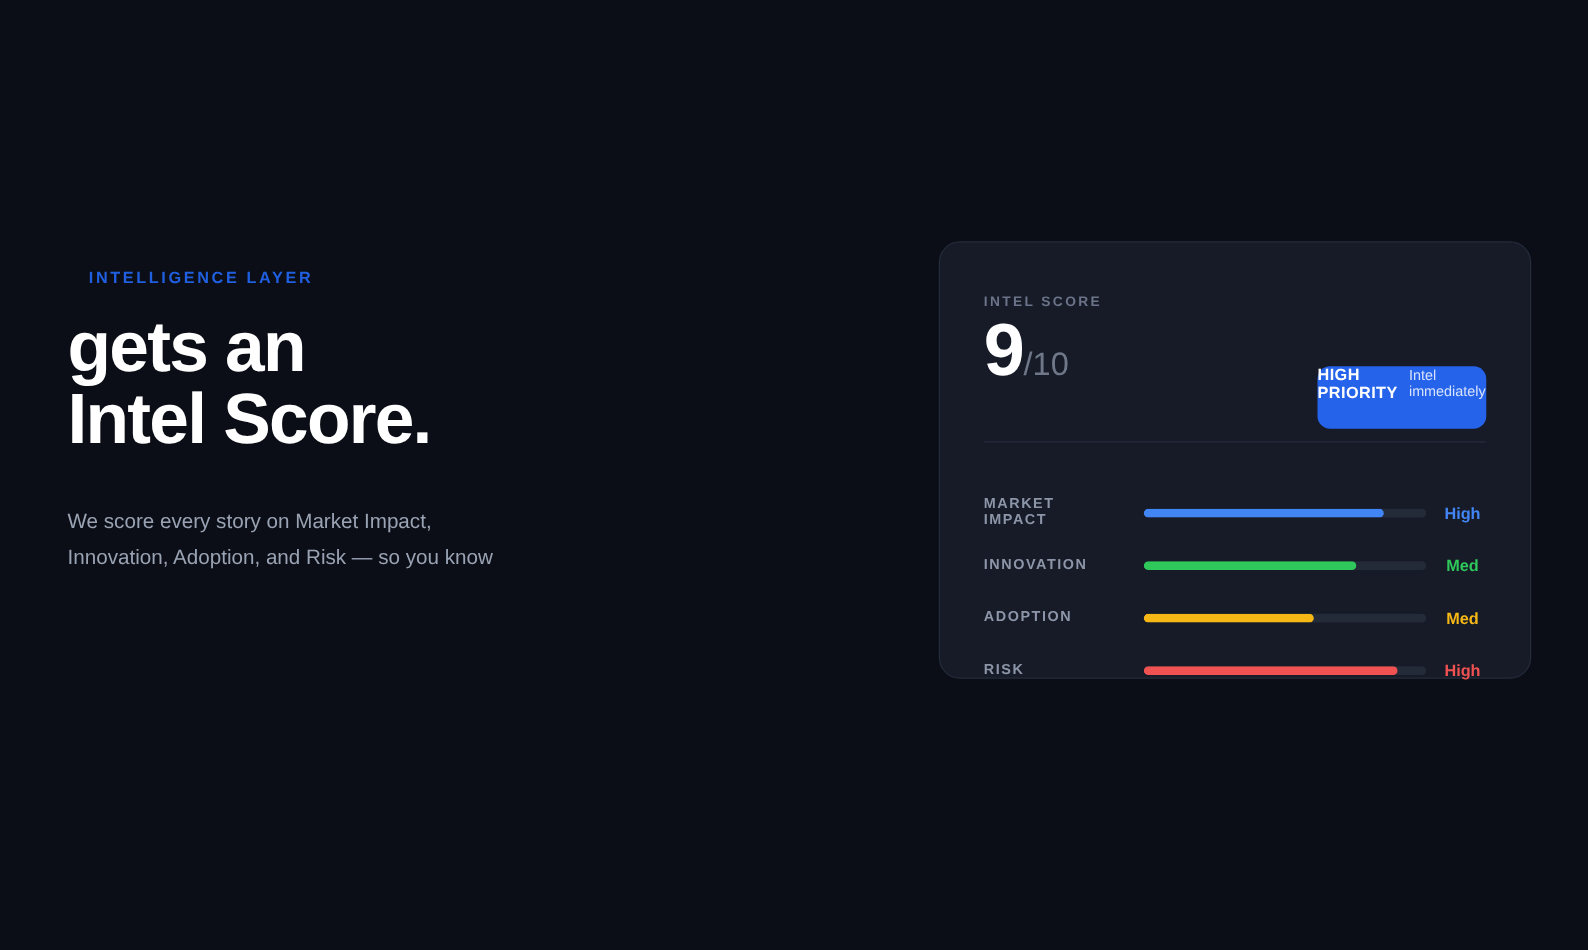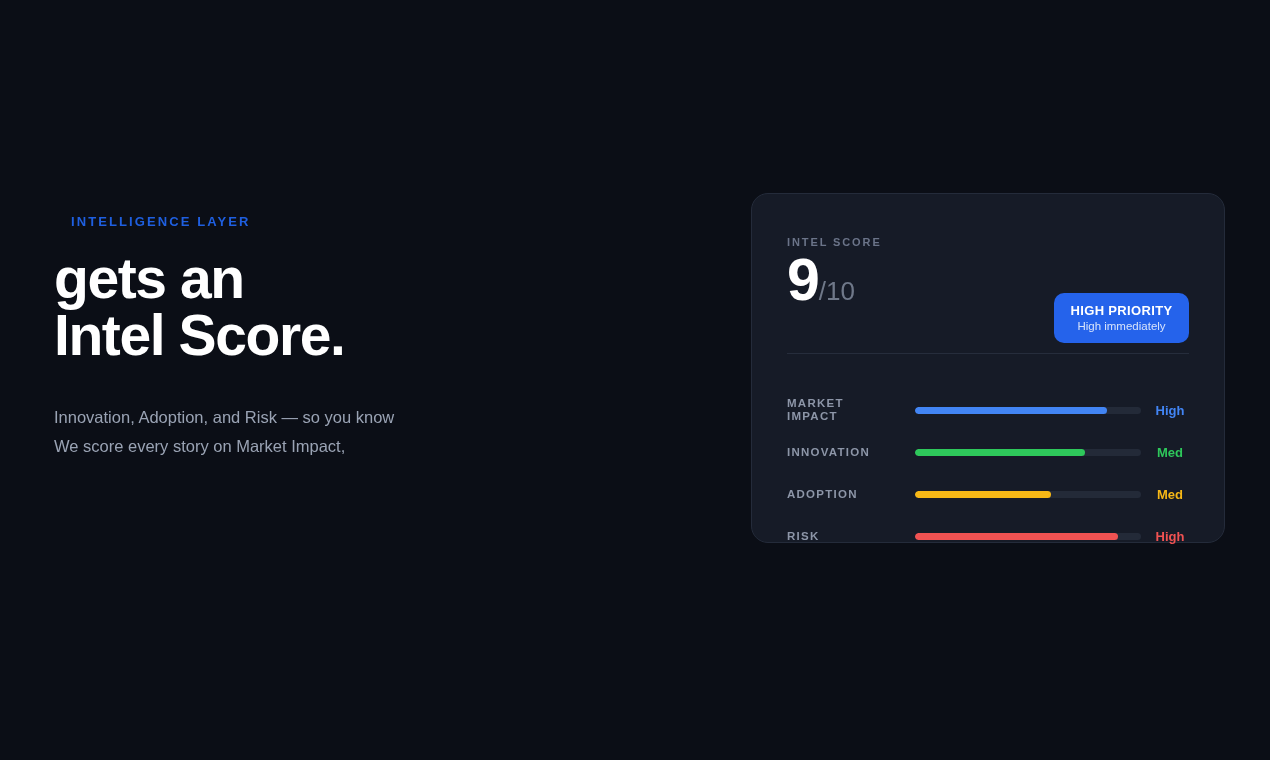--- a/index.html
+++ b/index.html
@@ -110,22 +110,21 @@
 
   .priority-badge {
     position: absolute;
     right: 0;
     top: 57px;
     width: 135px;
     height: 50px;
     background: #2563eb;
     border-radius: 10px;
     display: flex;
-    flex-direction: column;
-    align-items: center;
+    flex-direction: row;
     justify-content: center;
     cursor: pointer;
   }
   .badge-title {
     font-size: 13px;
     font-weight: bold;
     color: #ffffff;
     letter-spacing: 0.35px;
     line-height: 1.1;
   }
@@ -192,39 +191,39 @@
 
   <div class="left-col">
     <div class="eyebrow">INTELLIGENCE LAYER</div>
 
     <h1 class="headline">
       <span class="hl-line">gets an</span>
       <span class="hl-line">Intel Score.</span>
     </h1>
 
     <p class="subcopy">
+      <span class="sc-line">We score every story on Market Impact,</span>
       <span class="sc-line">Innovation, Adoption, and Risk — so you know</span>
-      <span class="sc-line">We score every story on Market Impact,</span>
     </p>
   </div>
 
   <div class="card">
 
     <div class="card-head">
       <div class="score-block">
         <div class="intel-label">INTEL SCORE</div>
         <div class="score-row">
           <span class="score-value">9</span>
           <span class="score-max">/10</span>
         </div>
       </div>
 
       <div class="priority-badge">
         <span class="badge-title">HIGH PRIORITY</span>
-        <span class="badge-sub">High immediately</span>
+        <span class="badge-sub">Intel immediately</span>
       </div>
     </div>
 
     <div class="divider"></div>
 
     <div class="metrics">
 
       <div class="metric-row">
         <div class="metric-label">
           <span class="lbl-line">MARKET</span>

